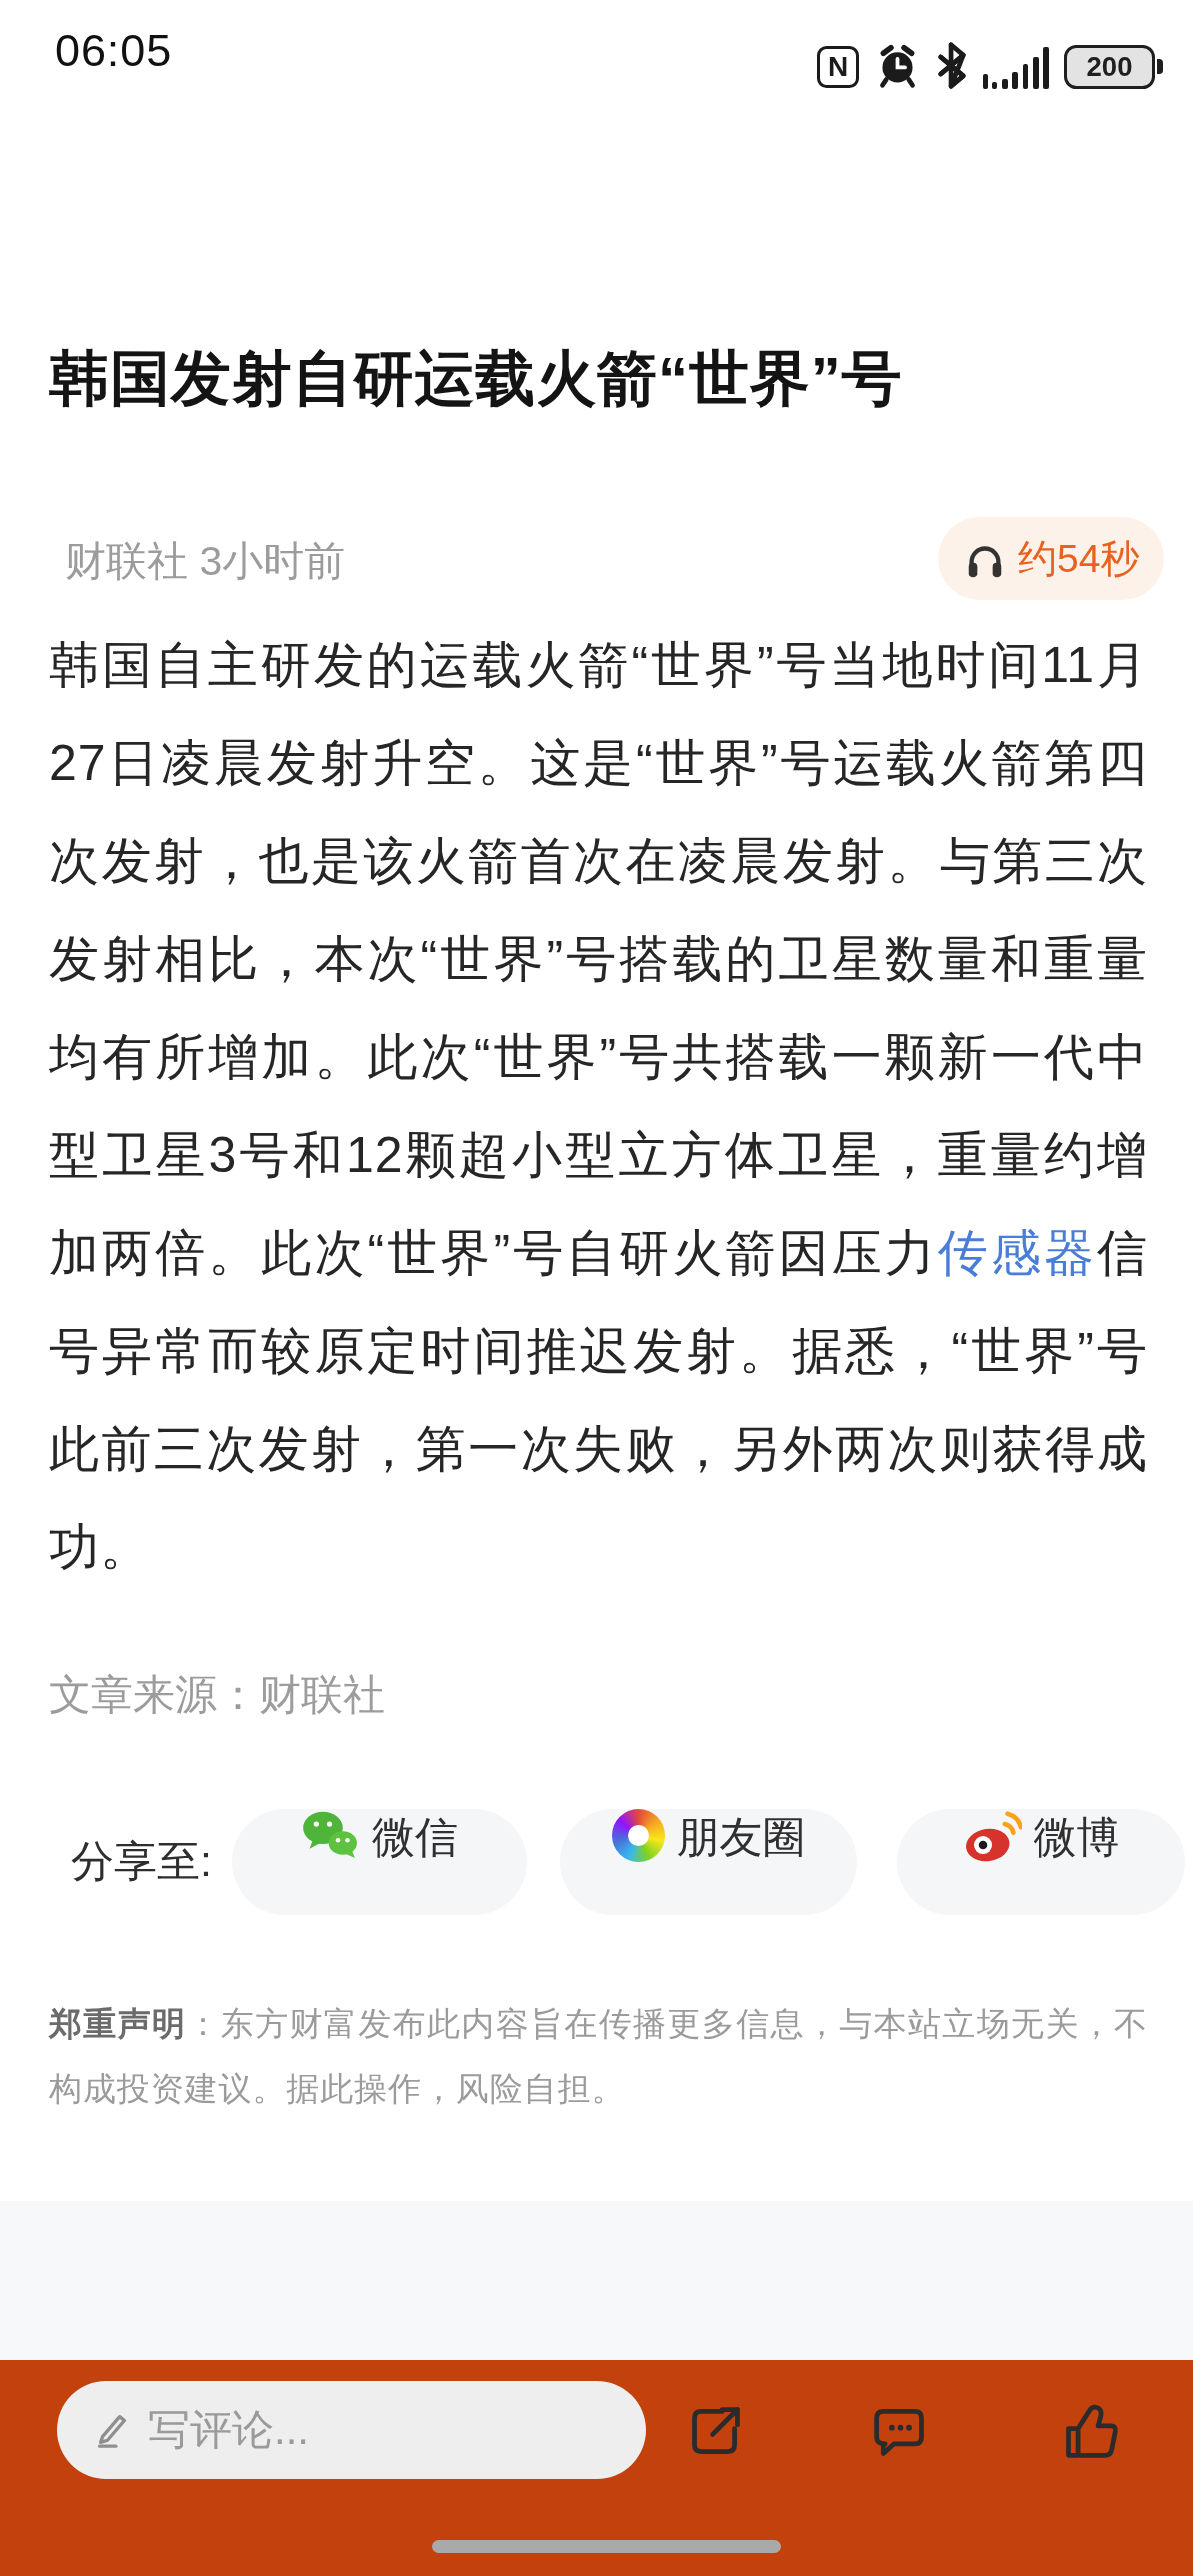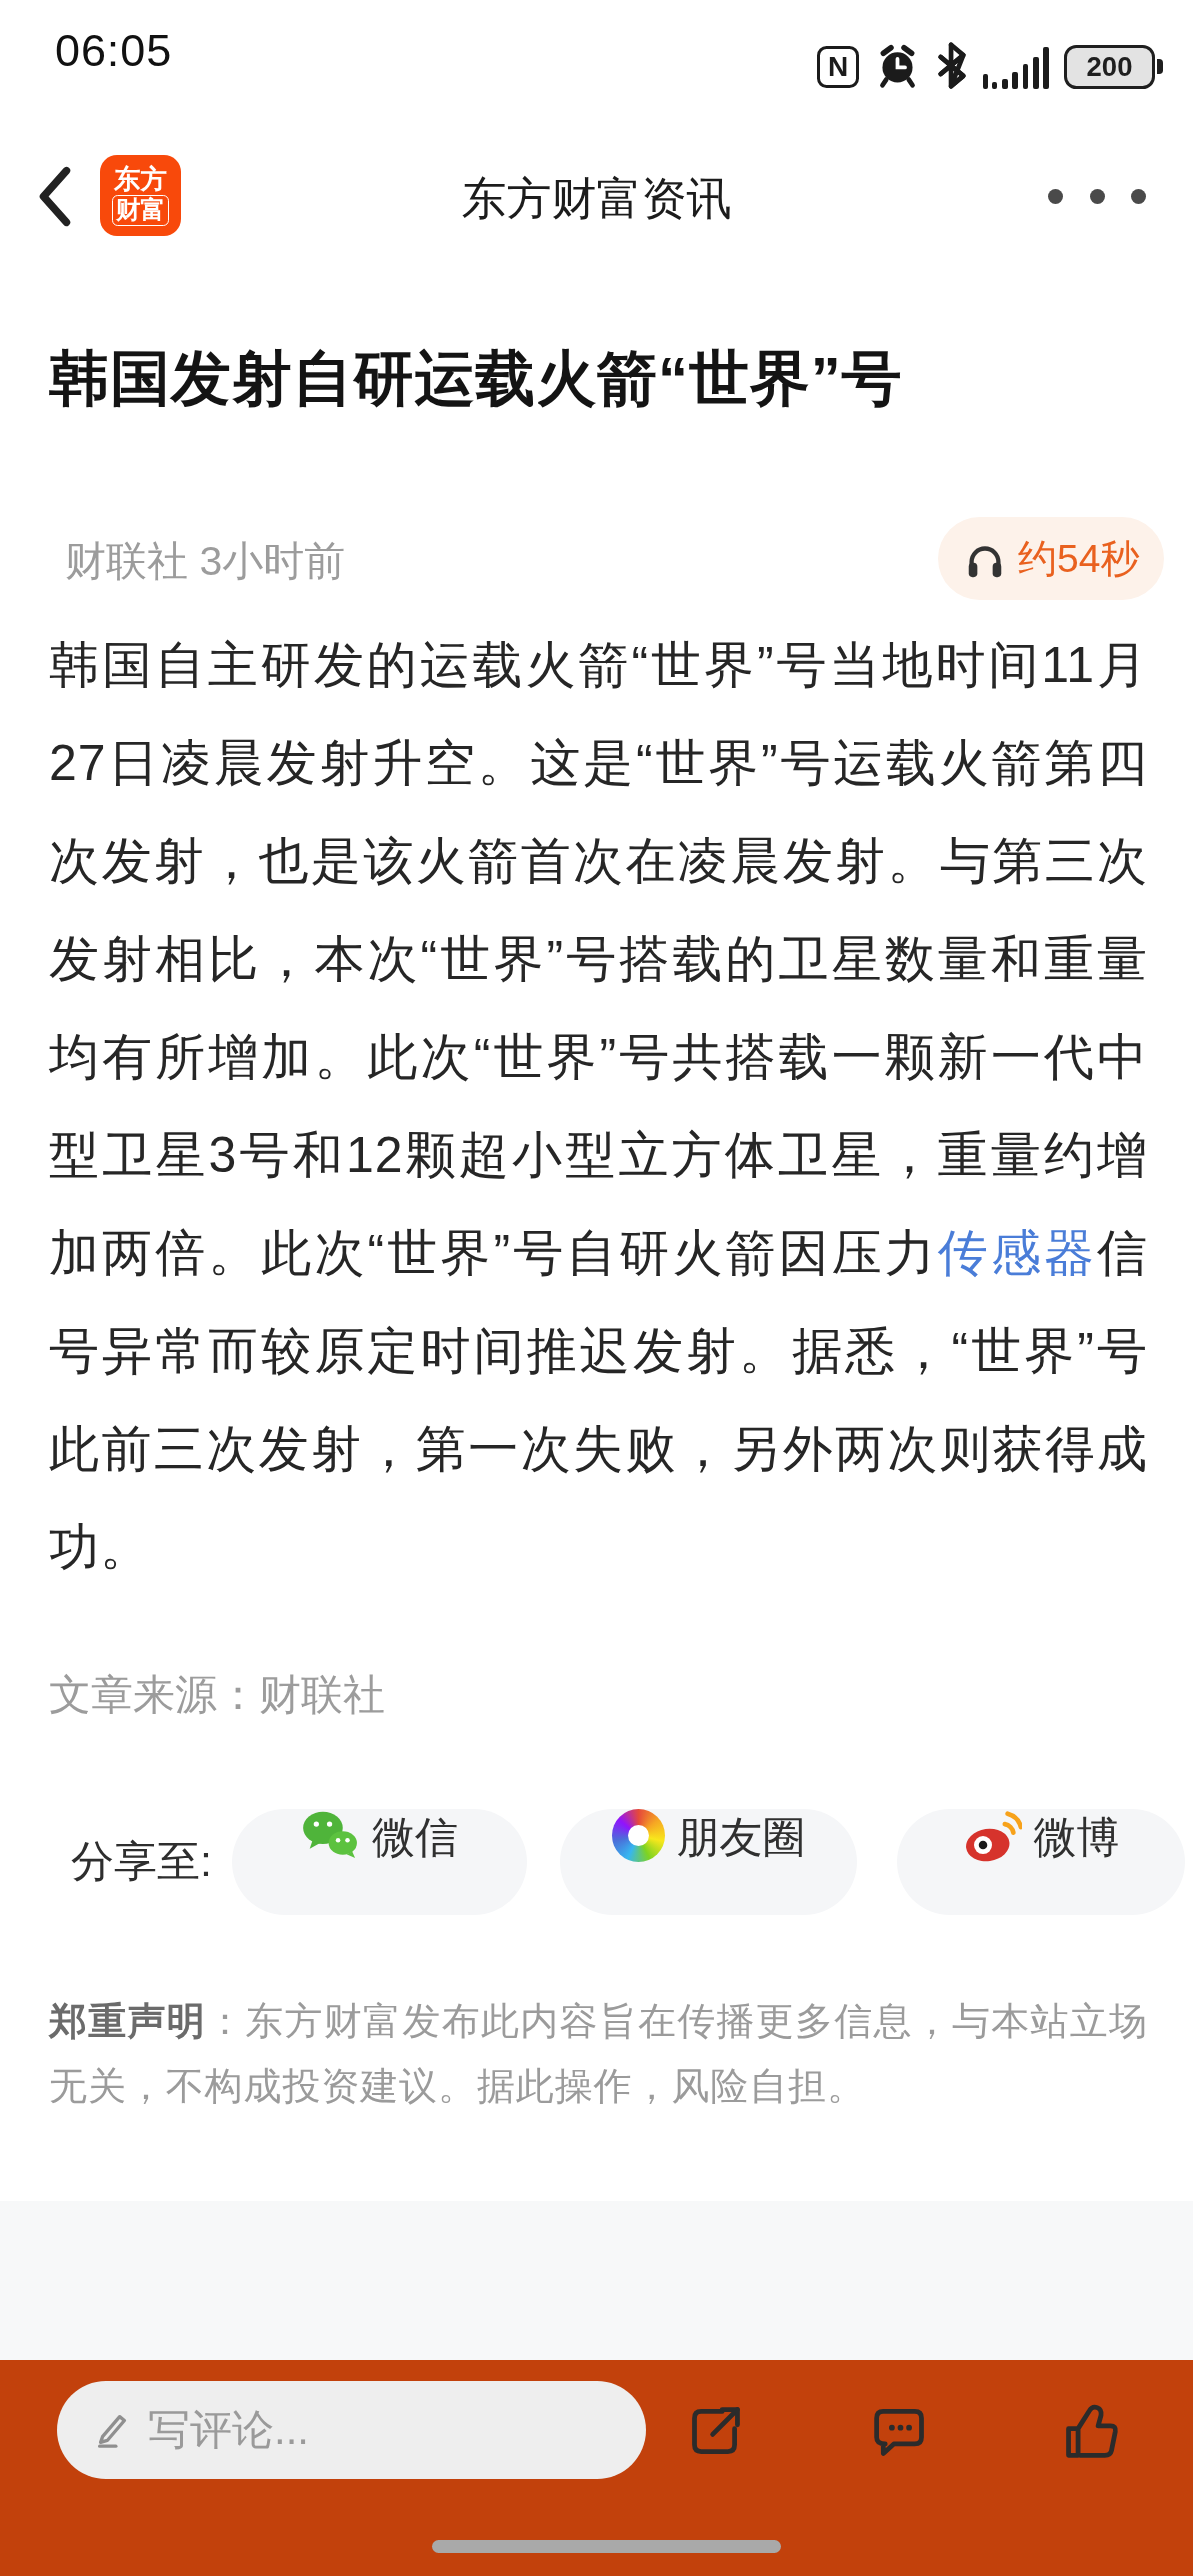--- a/index.html
+++ b/index.html
@@ -44,21 +44,21 @@
   .sharerow .slabel{position:absolute;left:49px;top:28px;font-size:43px;color:#2e2e2e;}
   .pill{position:absolute;top:4px;height:106px;border-radius:53px;background:#f5f6f8;display:flex;align-items:flex-start;justify-content:center;gap:12px;}
   .pill span{font-size:43px;color:#303030;}
   .pill.p1{left:210px;width:295px;}
   .pill.p2{left:538px;width:297px;}
   .pill.p3{left:875px;width:288px;}
   .moments{width:53px;height:53px;border-radius:50%;background:conic-gradient(#e5493b,#f6a623,#f8e71c,#7ed321,#37b6f0,#4a6fd9,#9013fe,#e5493b);position:relative;}
   .moments::after{content:"";position:absolute;left:16px;top:16px;width:21px;height:21px;border-radius:50%;background:#fff;}
 
   
-  .disclaimer{position:absolute;left:49px;top:1991px;width:1099px;font-size:38px;line-height:65px;color:#9b9b9b;text-align:justify;letter-spacing:0.9px;font-family:Liberation Mono, monospace;}
+  .disclaimer{position:absolute;left:49px;top:1991px;width:1099px;font-size:33px;line-height:65px;color:#9b9b9b;text-align:justify;letter-spacing:0.9px;}
   .disclaimer b{color:#6b6b6b;font-weight:700;}
 
   
   .grayband{position:absolute;left:0;top:2201px;width:1193px;height:159px;background:#f7f8f9;}
   .bottombar{position:absolute;left:0;top:2360px;width:1193px;height:216px;background:#c2410c;}
   .comment-pill{position:absolute;left:57px;top:21px;width:589px;height:98px;border-radius:49px;background:#eeeeee;display:flex;align-items:center;gap:15px;padding-left:36px;box-sizing:border-box;}
   .comment-pill span{font-size:42px;color:#9a9a9a;}
   .baricon{position:absolute;top:40px;width:63px;height:63px;}
   .ic-export{left:684px;}
   .ic-comment{left:869px;}
@@ -96,37 +96,20 @@
           <i style="height:24.6px"></i>
           <i style="height:32px"></i>
           <i style="height:42px"></i>
       </span>
       <div class="battery">
         <span>200</span>
       </div>
     </div>
   </div>
 
-  <div class="header">
-    <div class="back">
-      <svg width="44" height="63" viewBox="0 0 46 66">
-        <path d="M36 6 L12 33 L36 60" stroke="#222" stroke-width="8" fill="none" stroke-linecap="round" stroke-linejoin="round"></path>
-      </svg>
-    </div>
-    <div class="logo">
-      <span class="l1">东方</span>
-      <span class="l2">财富</span>
-    </div>
-    <div class="htitle">东方财富资讯</div>
-    <div class="dots">
-      <i></i>
-        <i></i>
-        <i></i>
-    </div>
-  </div>
 
   <div class="atitle">韩国发射自研运载火箭“世界”号</div>
 
   <div class="byline">
     <div class="src">财联社   3小时前</div>
     <div class="audio-pill">
       <svg width="44" height="44" viewBox="0 0 46 46">
         <path d="M9 32 v-6 a14 14 0 0 1 28 0 v6" stroke="#333" stroke-width="4.5" fill="none" stroke-linecap="round"></path>
         <rect x="6" y="27" width="9" height="15" rx="4" fill="#333"></rect>
         <rect x="31" y="27" width="9" height="15" rx="4" fill="#333"></rect>

